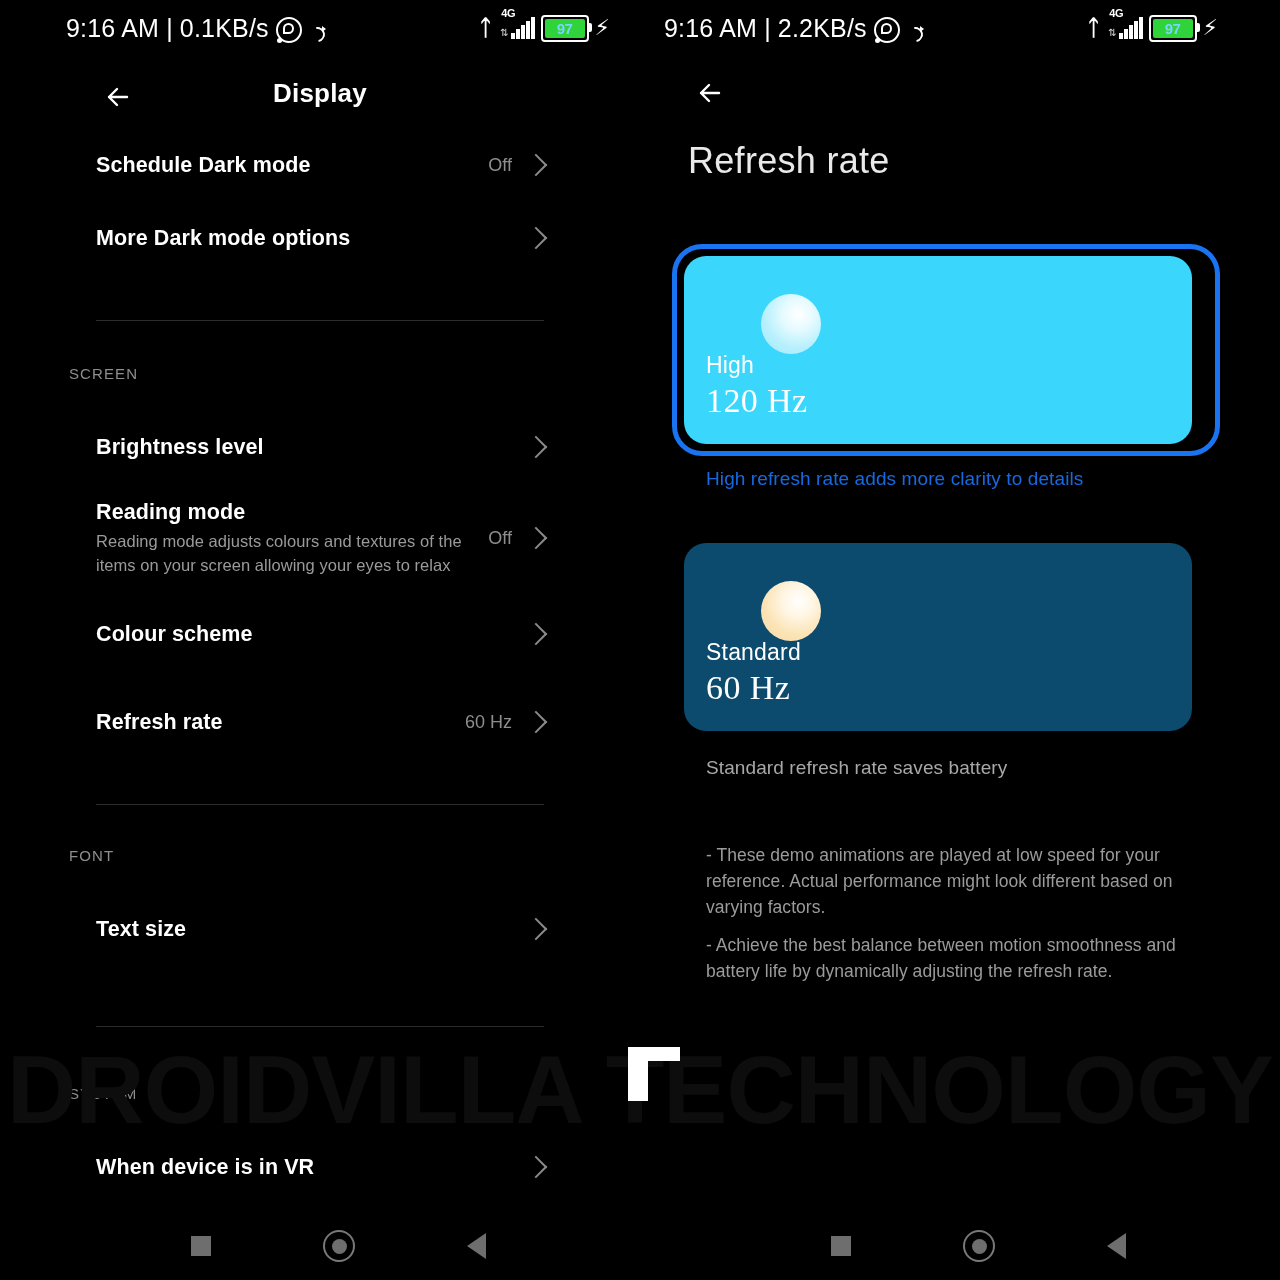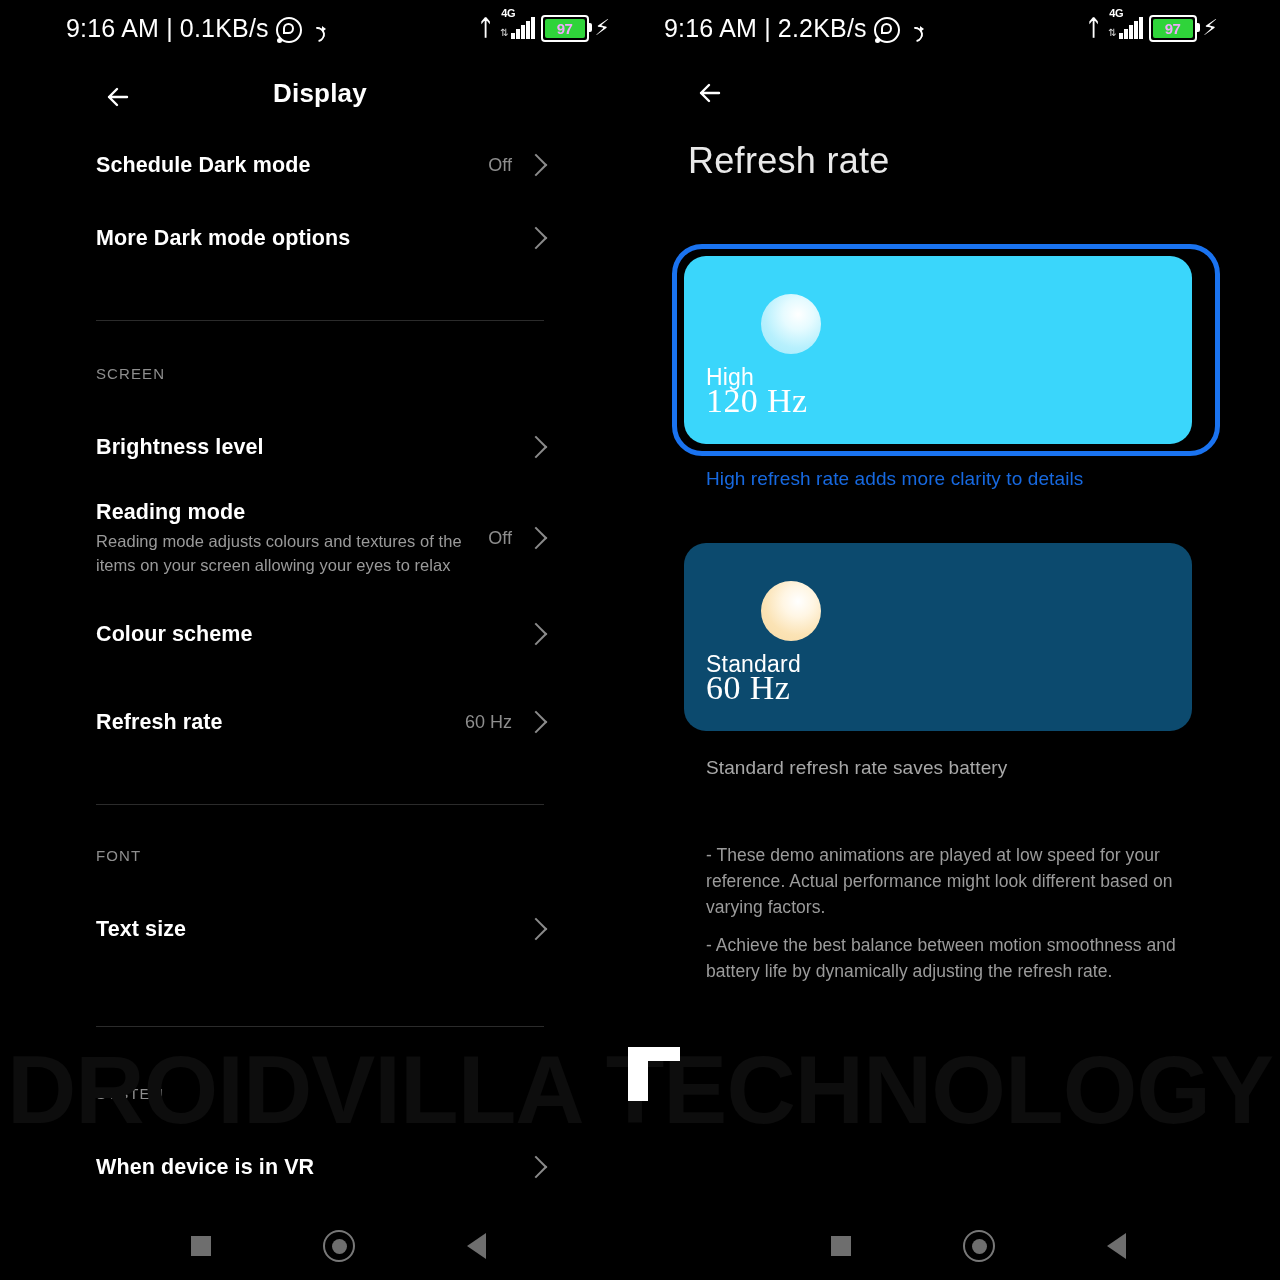--- a/index.html
+++ b/index.html
@@ -28,53 +28,53 @@
   .sync-icon:after{content:"";position:absolute;right:0px;top:0px;border-left:4px solid #fff;border-top:3px solid transparent;border-bottom:3px solid transparent;}
   .bt-icon{font-size:22px;line-height:1;font-weight:700;}
   .net{display:flex;align-items:flex-end;gap:1px;position:relative;padding-left:2px;}
   .net .gtag{position:absolute;top:-10px;left:3px;font-size:11px;font-weight:700;letter-spacing:-.3px;}
   .net .updown{font-size:10px;line-height:1;margin-right:1px;opacity:.85;transform:translateY(-1px);}
   .bar{width:4px;background:#fff;}
   .b1{height:6px}.b2{height:10px}.b3{height:14px}.b4{height:18px}.b5{height:22px}
   .battery{position:relative;width:44px;height:23px;border:2px solid #fff;border-radius:4px;display:flex;align-items:center;justify-content:center;}
   .battery:after{content:"";position:absolute;right:-5px;top:6px;width:3px;height:9px;background:#fff;border-radius:0 2px 2px 0;}
   .battery .fill{position:absolute;left:2px;top:2px;bottom:2px;right:2px;background:#2fd43a;border-radius:2px;}
-  .battery .pct{position:relative;font-size:15px;font-weight:700;color:#f0abfc;z-index:2;letter-spacing:-.5px;}
+  .battery .pct{position:relative;font-size:15px;font-weight:700;color:#7dd3fc;z-index:2;letter-spacing:-.5px;}
   .bolt{font-size:22px;line-height:1;}
 
   
   .topbar{position:absolute;top:70px;left:0;width:640px;height:56px;}
   .back-arrow{position:absolute;width:46px;height:46px;cursor:pointer;}
   .left .back-arrow{left:96px;top:4px;}
   .back-arrow svg{display:block;}
   .page-title{position:absolute;left:0;width:640px;text-align:center;top:8px;font-size:26px;font-weight:700;letter-spacing:.2px;}
 
   .list{position:absolute;top:136px;left:0;width:640px;}
   .row{position:relative;display:flex;align-items:center;min-height:58px;padding:0 96px 0 96px;box-sizing:border-box;}
   .row .texts{flex:1;padding-right:14px;}
   .row .title{font-size:21.5px;font-weight:700;color:#fff;letter-spacing:.1px;}
   .row .sub{font-size:16.5px;color:#9a9a9a;line-height:24px;margin-top:4px;letter-spacing:.05px;}
   .row .value{font-size:18px;color:#8e8e8e;margin-right:16px;white-space:nowrap;}
   .chev{width:14px;height:14px;border-right:2.4px solid #8b8b8b;border-top:2.4px solid #8b8b8b;transform:rotate(45deg);flex:none;}
-  .grp-label{padding:0 96px;font-size:15px;color:#8e8e8e;letter-spacing:1.1px;}
+  .grp-label{padding:0 69px;font-size:15px;color:#8e8e8e;letter-spacing:1.1px;}
   .divider{height:1px;background:#2b2b2b;margin:0 96px;}
 
   
   .right .back-arrow{left:48px;top:0px;}
   .rr-title{position:absolute;left:48px;top:140px;font-size:36px;font-weight:300;color:#e9e9e9;letter-spacing:.3px;}
 
   .card-wrap{position:absolute;left:44px;width:524px;}
   .ring{position:absolute;inset:-12px;border:5px solid #1a73f0;border-radius:30px;box-sizing:border-box;}
   .card{position:relative;width:508px;height:188px;border-radius:22px;overflow:hidden;box-sizing:border-box;}
   .card.high{background:#3ad6fb;}
   .card.standard{background:#0c4a6e;}
   .ball{position:absolute;width:60px;height:60px;border-radius:50%;left:77px;top:38px;}
   .ball.high{background:radial-gradient(circle at 62% 34%, #ffffff 0%, #e6fbff 28%, #b7f0fd 62%, #9fe9fb 100%);}
   .ball.standard{background:radial-gradient(circle at 62% 34%, #ffffff 0%, #fff6e4 28%, #fbe3b5 62%, #f7dba6 100%);}
-  .card .label{position:absolute;left:22px;top:108px;font-size:23px;color:#ffffff;font-weight:400;letter-spacing:.2px;}
+  .card .label{position:absolute;left:22px;top:96px;font-size:23px;color:#ffffff;font-weight:400;letter-spacing:.2px;}
   .card .hz{position:absolute;left:22px;top:126px;font-size:34px;color:#ffffff;font-weight:400;letter-spacing:.4px;font-family:Liberation Serif, serif;}
   .caption{position:absolute;left:66px;font-size:19px;letter-spacing:.1px;}
   .caption.link{color:#1769e0;}
   .caption.muted{color:#a8a8a8;}
   .notes{position:absolute;left:66px;width:500px;color:#9b9b9b;font-size:17.5px;line-height:26px;letter-spacing:.05px;}
 
   
   .watermark{position:absolute;left:0;top:1035px;width:1280px;text-align:center;font-size:96px;font-weight:700;letter-spacing:-1px;color:#0d0d0d;white-space:nowrap;pointer-events:none;z-index:3;}
   .seam-bar{position:absolute;left:628px;top:1047px;width:20px;height:54px;background:#fff;z-index:4;}
   .seam-bar2{position:absolute;left:628px;top:1047px;width:52px;height:14px;background:#fff;z-index:4;}

